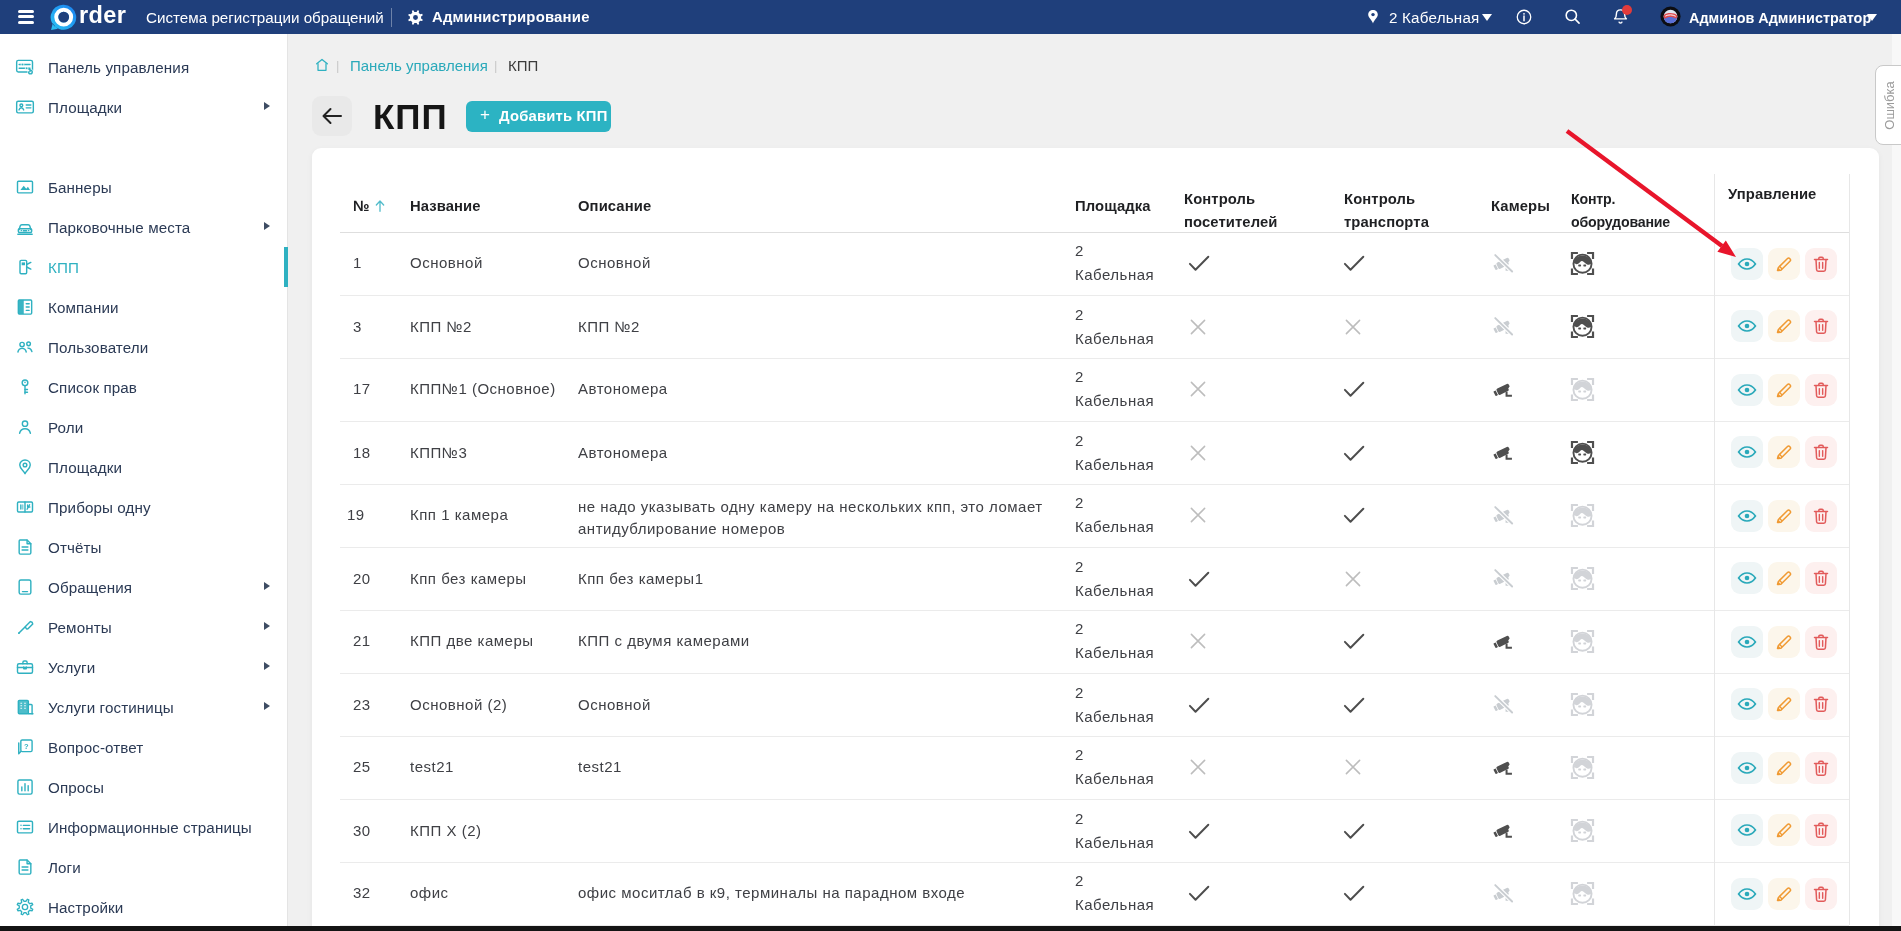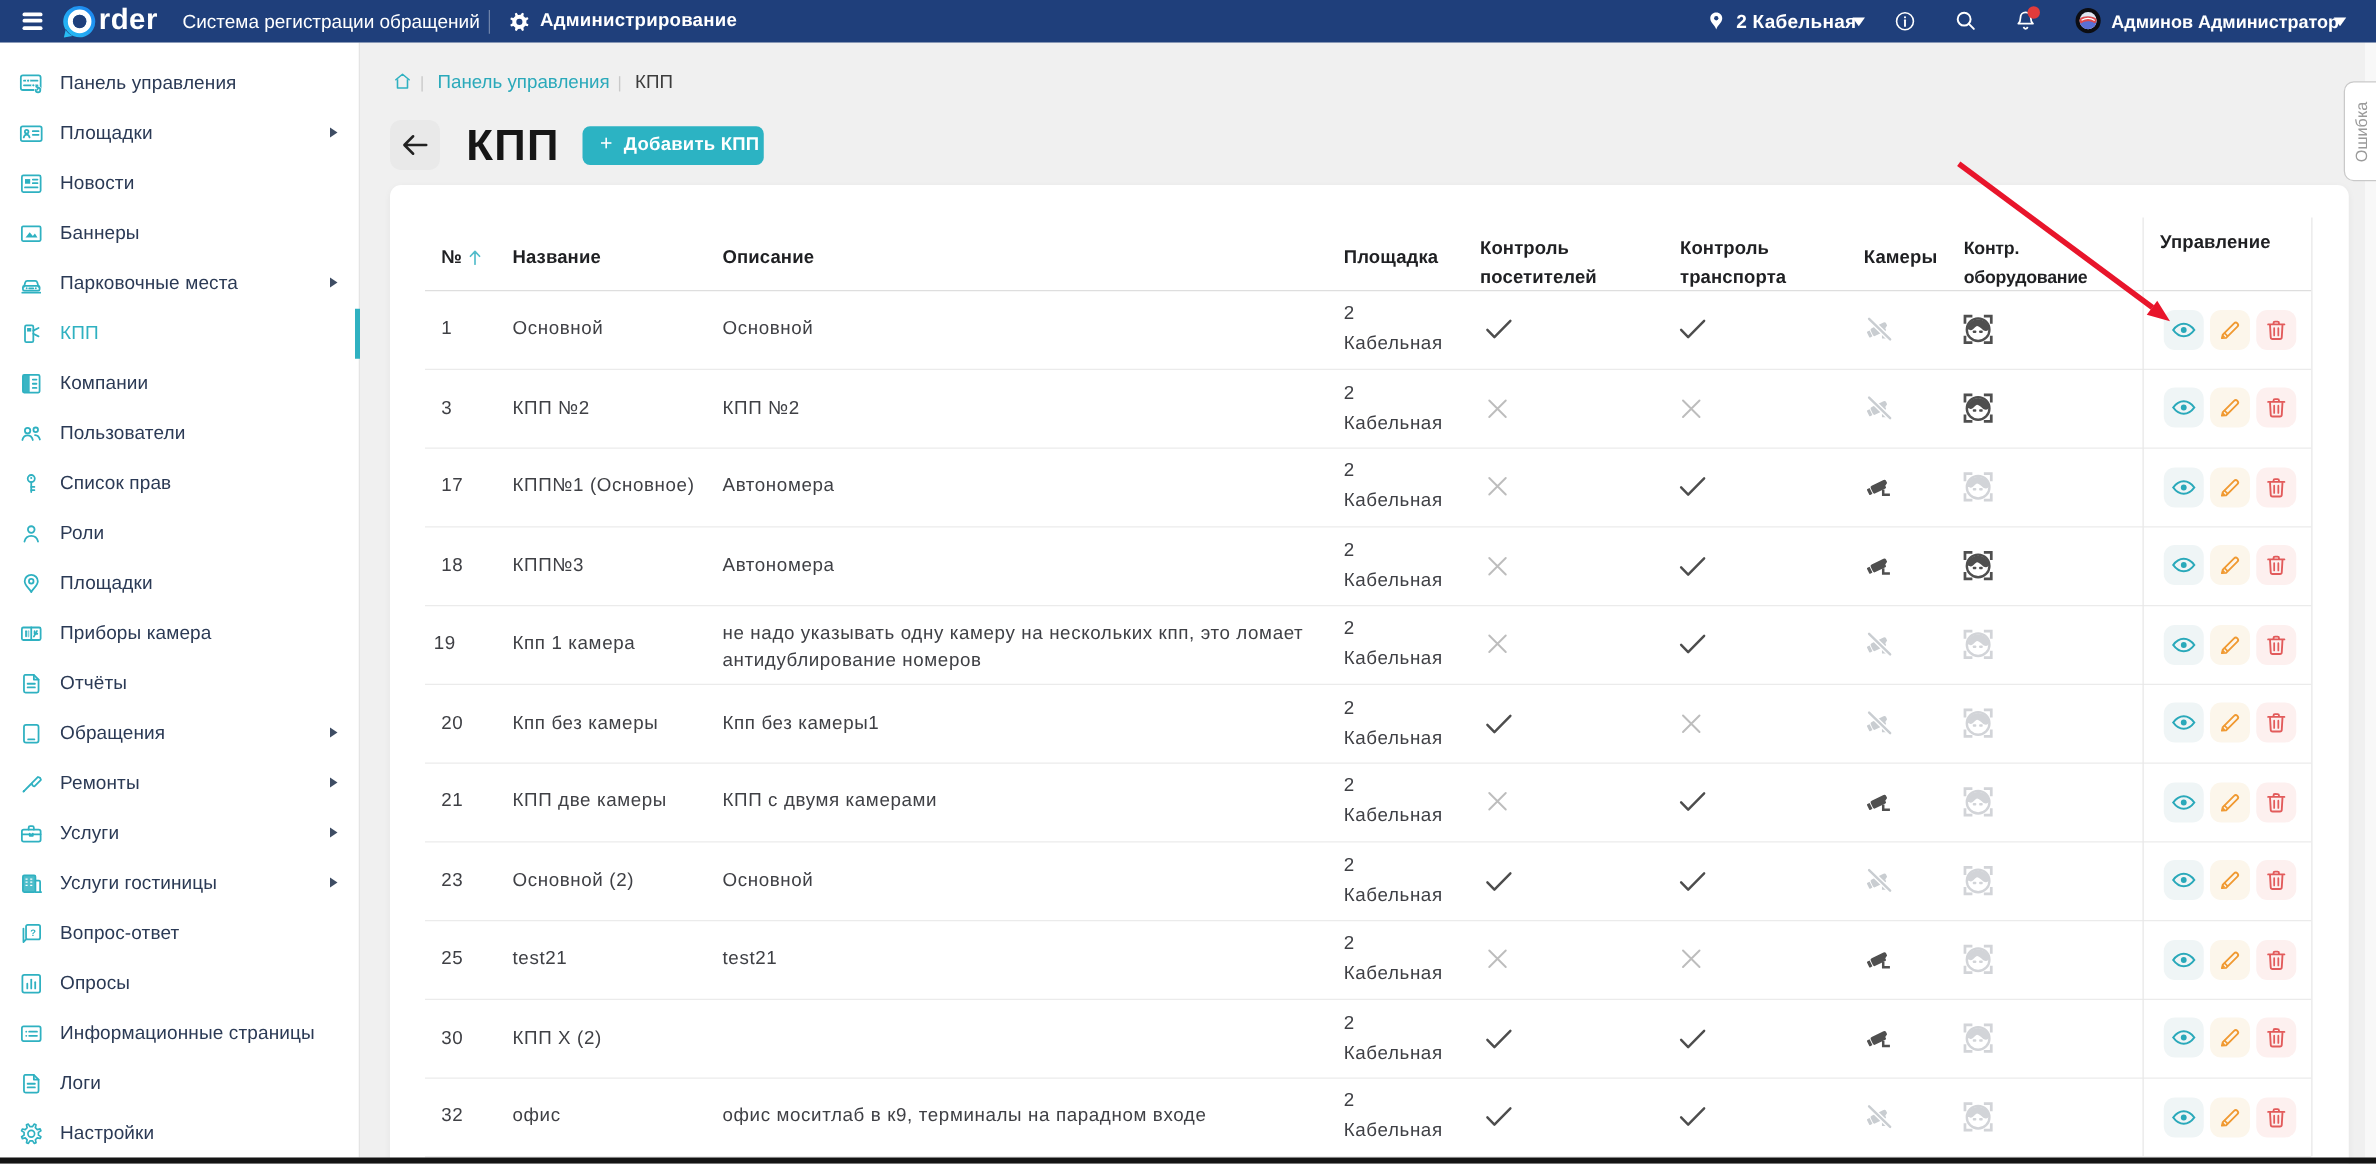--- a/index.html
+++ b/index.html
@@ -41,21 +41,21 @@
 <div class="t" style="left:146px;top:9px;font-size:15.2px;font-weight:400;letter-spacing:0">Система регистрации обращений</div>
 <div class="abs" style="left:391px;top:8px;width:1px;height:19px;background:rgba(255,255,255,.35)"></div>
 <div class="abs" style="left:406px;top:8px"><svg width="19" height="19" viewBox="0 0 24 24" style="">
         <path d="M19.08,13.33 L21.20,14.73 L20.46,16.54 L17.97,16.03 L16.06,17.94 L16.58,20.44 L14.78,21.19 L13.37,19.07 L10.67,19.08 L9.27,21.20 L7.46,20.46 L7.97,17.97 L6.06,16.06 L3.56,16.58 L2.81,14.78 L4.93,13.37 L4.92,10.67 L2.80,9.27 L3.54,7.46 L6.03,7.97 L7.94,6.06 L7.42,3.56 L9.22,2.81 L10.63,4.93 L13.33,4.92 L14.73,2.80 L16.54,3.54 L16.03,6.03 L17.94,7.94 L20.44,7.42 L21.19,9.22 L19.07,10.63 Z M15.10,12 A3.1,3.1 0 1 0 8.90,12 A3.1,3.1 0 1 0 15.10,12 Z" fill="#fff" fill-rule="evenodd"></path>
       </svg></div>
 <div class="t" style="left:432px;top:9px;font-size:14.9px;font-weight:bold;letter-spacing:.2px">Администрирование</div>
 <div class="abs" style="left:1364px;top:7px"><svg width="18" height="20" viewBox="0 0 24 24" style="">
         <path d="M12 2.6c3.7 0 6.4 2.8 6.4 6.2 0 4.6-4.8 6.7-6.4 12-1.6-5.3-6.4-7.4-6.4-12 0-3.4 2.7-6.2 6.4-6.2z" fill="#fff"></path>
         <circle cx="12" cy="8.8" r="2.3" fill="#1f3f7b"></circle>
       </svg></div>
-<div class="t" style="left:1389px;top:9px;font-size:15.2px;font-weight:700;letter-spacing:.2px">2 Кабельная</div>
+<div class="t" style="left:1389px;top:9px;font-size:15.2px;font-weight:400;letter-spacing:.2px">2 Кабельная</div>
 <div class="abs" style="left:1482px;top:13.5px;width:0;height:0;border-top:7px solid #fff;border-left:5.5px solid transparent;border-right:5.5px solid transparent"></div>
 <div class="abs" style="left:1515px;top:8px"><svg width="18" height="18" viewBox="0 0 24 24" style="">
         <circle cx="12" cy="12" r="9" fill="none" stroke="#fff" stroke-width="1.7"></circle>
         <circle cx="12" cy="7.8" r="1.15" fill="#fff"></circle>
         <path d="M12 10.8V17" stroke="#fff" stroke-width="2" stroke-linecap="round"></path>
       </svg></div>
 <div class="abs" style="left:1563px;top:7px"><svg width="19" height="19" viewBox="0 0 24 24" style="">
         <circle cx="10.5" cy="10.5" r="6.5" fill="none" stroke="#fff" stroke-width="2"></circle>
         <path d="M15.3 15.3l5 5" stroke="#fff" stroke-width="2" stroke-linecap="round"></path>
       </svg></div>
@@ -92,30 +92,20 @@
 <svg width="20" height="20" viewBox="0 0 24 24" style="">
         <rect x="2" y="5" width="20" height="14" rx="1.8" fill="none" stroke="#2fb1c1" stroke-width="1.7" stroke-linecap="round" stroke-linejoin="round"></rect>
         <circle cx="7.6" cy="10" r="1.7" fill="none" stroke="#2fb1c1" stroke-width="1.7" stroke-linecap="round" stroke-linejoin="round"></circle>
         <path d="M4.8 15.5c.5-1.8 1.5-2.6 2.8-2.6s2.3.8 2.8 2.6" fill="none" stroke="#2fb1c1" stroke-width="1.7" stroke-linecap="round" stroke-linejoin="round"></path>
         <line x1="13.5" y1="9.5" x2="19" y2="9.5" fill="none" stroke="#2fb1c1" stroke-width="1.7" stroke-linecap="round" stroke-linejoin="round"></line>
         <line x1="13.5" y1="13" x2="19" y2="13" fill="none" stroke="#2fb1c1" stroke-width="1.7" stroke-linecap="round" stroke-linejoin="round"></line>
       </svg>
 <div class="lab" style="">Площадки</div>
 <div class="arr"></div>
 </div>
-<div class="mi" style="top:93px">
-<svg width="20" height="20" viewBox="0 0 24 24" style="">
-        <rect x="3" y="4" width="18" height="16" rx="1.5" fill="none" stroke="#2fb1c1" stroke-width="1.7" stroke-linecap="round" stroke-linejoin="round"></rect>
-        <rect x="6" y="7.5" width="5" height="4.5" fill="#2fb1c1"></rect>
-        <line x1="13.5" y1="8" x2="18" y2="8" fill="none" stroke="#2fb1c1" stroke-width="1.7" stroke-linecap="round" stroke-linejoin="round"></line>
-        <line x1="13.5" y1="11.5" x2="18" y2="11.5" fill="none" stroke="#2fb1c1" stroke-width="1.7" stroke-linecap="round" stroke-linejoin="round"></line>
-        <line x1="6" y1="15.5" x2="18" y2="15.5" fill="none" stroke="#2fb1c1" stroke-width="1.7" stroke-linecap="round" stroke-linejoin="round"></line>
-      </svg>
-<div class="lab" style="">Новости</div>
-</div>
 <div class="mi" style="top:173px">
 <svg width="20" height="20" viewBox="0 0 24 24" style="">
         <path d="M5 15l1.2-4.2c.3-1 .9-1.6 2-1.6h7.6c1.1 0 1.7.6 2 1.6L19 15" fill="none" stroke="#2fb1c1" stroke-width="1.7" stroke-linecap="round" stroke-linejoin="round"></path>
         <rect x="4" y="14" width="16" height="4.6" rx="1.4" fill="none" stroke="#2fb1c1" stroke-width="1.7" stroke-linecap="round" stroke-linejoin="round"></rect>
         <circle cx="7.6" cy="16.3" r=".9" fill="#2fb1c1"></circle>
         <circle cx="16.4" cy="16.3" r=".9" fill="#2fb1c1"></circle>
         <path d="M10 16.4h4" fill="none" stroke="#2fb1c1" stroke-width="1.7" stroke-linecap="round" stroke-linejoin="round"></path>
         <path d="M3.4 20.6h17.2" fill="none" stroke="#2fb1c1" stroke-width="1.7" stroke-linecap="round" stroke-linejoin="round"></path>
       </svg>
 <div class="lab" style="">Парковочные места</div>
@@ -182,21 +172,21 @@
 </div>
 <div class="mi" style="top:453px">
 <svg width="20" height="20" viewBox="0 0 24 24" style="">
         <rect x="3" y="6" width="18" height="12" rx="1.4" fill="none" stroke="#2fb1c1" stroke-width="1.7" stroke-linecap="round" stroke-linejoin="round"></rect>
         <line x1="12" y1="6" x2="12" y2="18" fill="none" stroke="#2fb1c1" stroke-width="1.7" stroke-linecap="round" stroke-linejoin="round"></line>
         <path d="M7 9.5v5" fill="none" stroke="#2fb1c1" stroke-width="1.7" stroke-linecap="round" stroke-linejoin="round"></path>
         <path d="M9.3 9.5v5" fill="none" stroke="#2fb1c1" stroke-width="1.7" stroke-linecap="round" stroke-linejoin="round" opacity=".6"></path>
         <path d="M17.5 9.3l-3 5.4" fill="none" stroke="#2fb1c1" stroke-width="1.7" stroke-linecap="round" stroke-linejoin="round"></path>
         <path d="M15.2 9.5v2.5h2.6" fill="none" stroke="#2fb1c1" stroke-width="1.7" stroke-linecap="round" stroke-linejoin="round"></path>
       </svg>
-<div class="lab" style="">Приборы камера</div>
+<div class="lab" style="">Приборы одну</div>
 </div>
 <div class="mi" style="top:493px">
 <svg width="20" height="20" viewBox="0 0 24 24" style="">
         <path d="M6 3.5h8.5L19 8v11a1.5 1.5 0 0 1-1.5 1.5h-11A1.5 1.5 0 0 1 5 19V5a1.5 1.5 0 0 1 1-1.5z" fill="none" stroke="#2fb1c1" stroke-width="1.7" stroke-linecap="round" stroke-linejoin="round"></path>
         <path d="M14.5 3.8V8H19" fill="none" stroke="#2fb1c1" stroke-width="1.7" stroke-linecap="round" stroke-linejoin="round"></path>
         <line x1="8.5" y1="12" x2="15.5" y2="12" fill="none" stroke="#2fb1c1" stroke-width="1.7" stroke-linecap="round" stroke-linejoin="round"></line>
         <line x1="8.5" y1="15.5" x2="15.5" y2="15.5" fill="none" stroke="#2fb1c1" stroke-width="1.7" stroke-linecap="round" stroke-linejoin="round"></line>
       </svg>
 <div class="lab" style="">Отчёты</div>
 </div>

